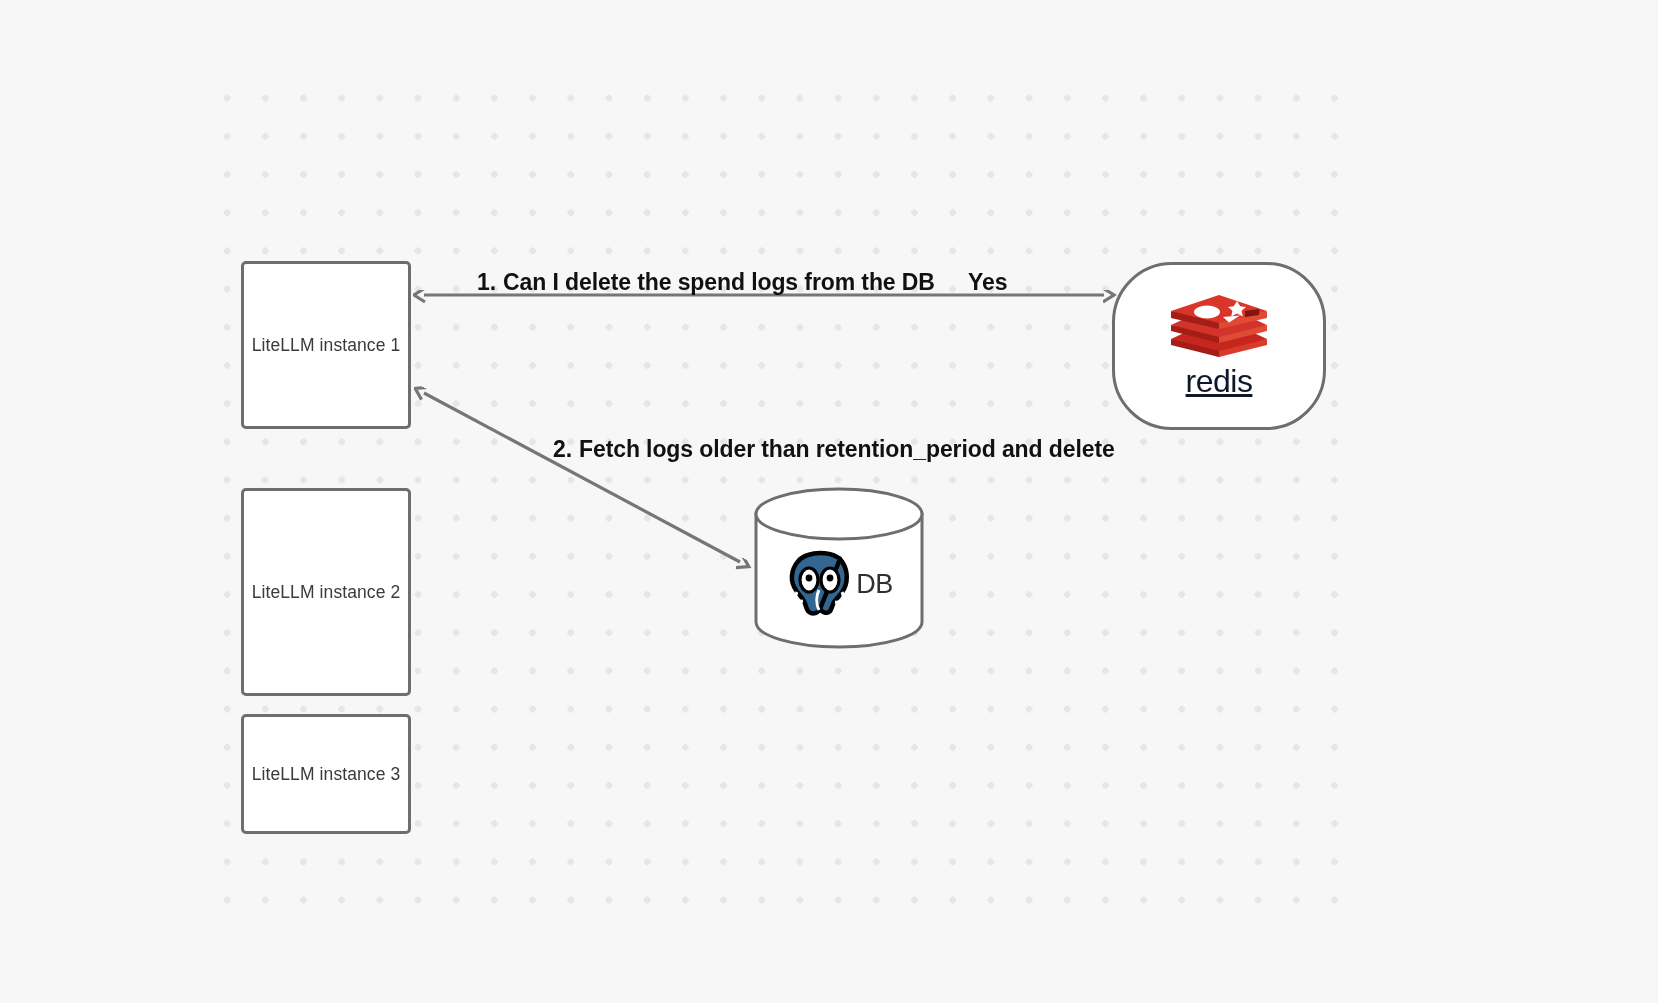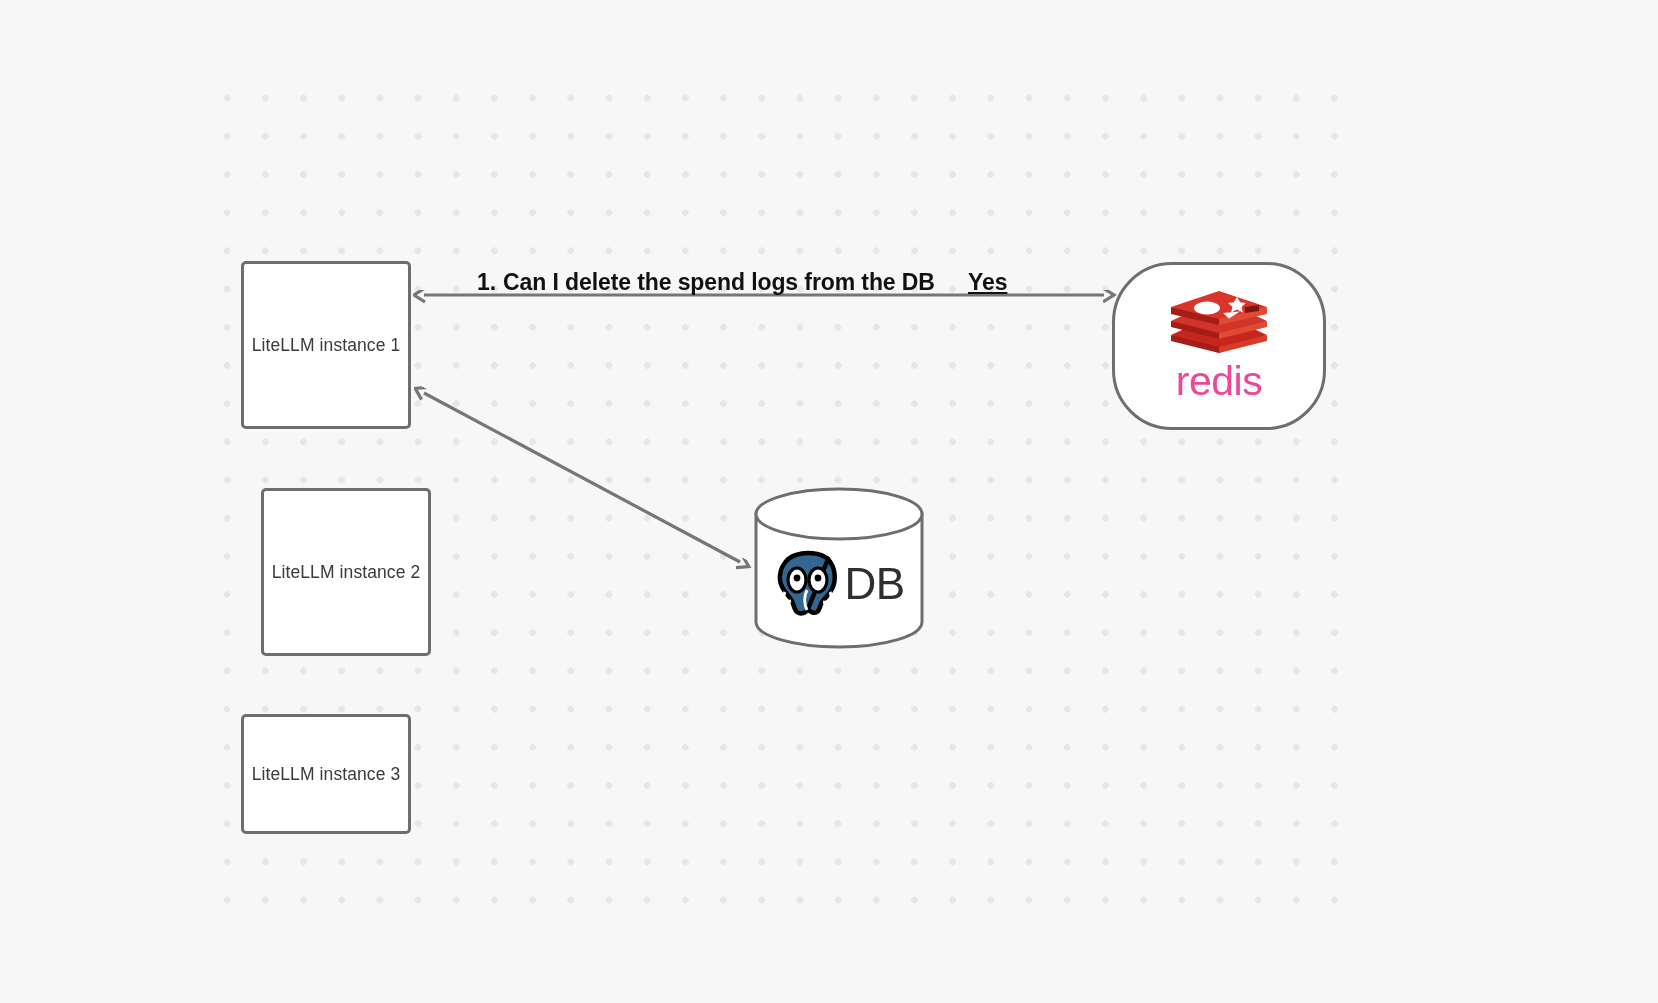--- a/index.html
+++ b/index.html
@@ -58,25 +58,26 @@
     justify-content: center;
   }
   #redis-logo-wrap {
     display: flex;
     flex-direction: column;
     align-items: center;
     gap: 2px;
   }
   .redis-word {
     font-family: "Liberation Sans", sans-serif;
-    font-size: 41px;
+    font-size: 32px;
     font-weight: 400;
-    color: #ec4899;
+    color: #0f172a;
     letter-spacing: -0.5px;
     line-height: 1;
+    text-decoration: underline;
   }
   
   #db-node {
     position: absolute;
     left: 753px;
     top: 487px;
     width: 172px;
     height: 162px;
   }
   #db-inner-label {
@@ -85,21 +86,21 @@
     top: 52px;
     width: 100%;
     height: 90px;
     display: flex;
     align-items: center;
     justify-content: center;
     gap: 1px;
   }
   .db-text {
     font-family: "Liberation Sans", sans-serif;
-    font-size: 44px;
+    font-size: 27px;
     font-weight: 400;
     color: #2f2f2f;
     letter-spacing: -0.5px;
   }
   .edge-label {
     position: absolute;
     font-family: "Liberation Sans", sans-serif;
     font-weight: bold;
     font-size: 23px;
     color: #111111;
@@ -141,28 +142,31 @@
 
     <g>
       <line x1="424" y1="393" x2="740" y2="562" stroke="#767676" stroke-width="3.2" marker-start="url(#arrowhead-left)" marker-end="url(#arrowhead-right)"></line>
     </g>
   </svg>
 
   <div class="edge-label" style="left:477px; top:269px;">
     <span class="num">1.</span><span>Can I delete the spend logs from the DB</span>
   </div>
 
-  <div class="edge-label" style="left:968px; top:269px;text-decoration:underline;">Yes</div>
-
+  <div class="edge-label" style="left:968px; top:269px;">Yes</div>
+
+  <div class="edge-label" style="left:553px; top:436px;">
+    <span class="num">2.</span><span>Fetch logs older than retention_period and delete</span>
+  </div>
 
   <div class="node-box" style="left:241px; top:261px; width:170px; height:168px;">
     <span class="node-label">LiteLLM instance 1</span>
   </div>
 
-  <div class="node-box" style="left:241px; top:488px; width:170px; height:168px;margin-left:20px;">
+  <div class="node-box" style="left:241px; top:488px; width:170px; height:208px;">
     <span class="node-label">LiteLLM instance 2</span>
   </div>
 
   <div class="node-box" style="left:241px; top:714px; width:170px; height:120px;text-align:center;">
     <span class="node-label">LiteLLM instance 3</span>
   </div>
 
   <div id="redis-node">
     <div id="redis-logo-wrap">
       <span>

